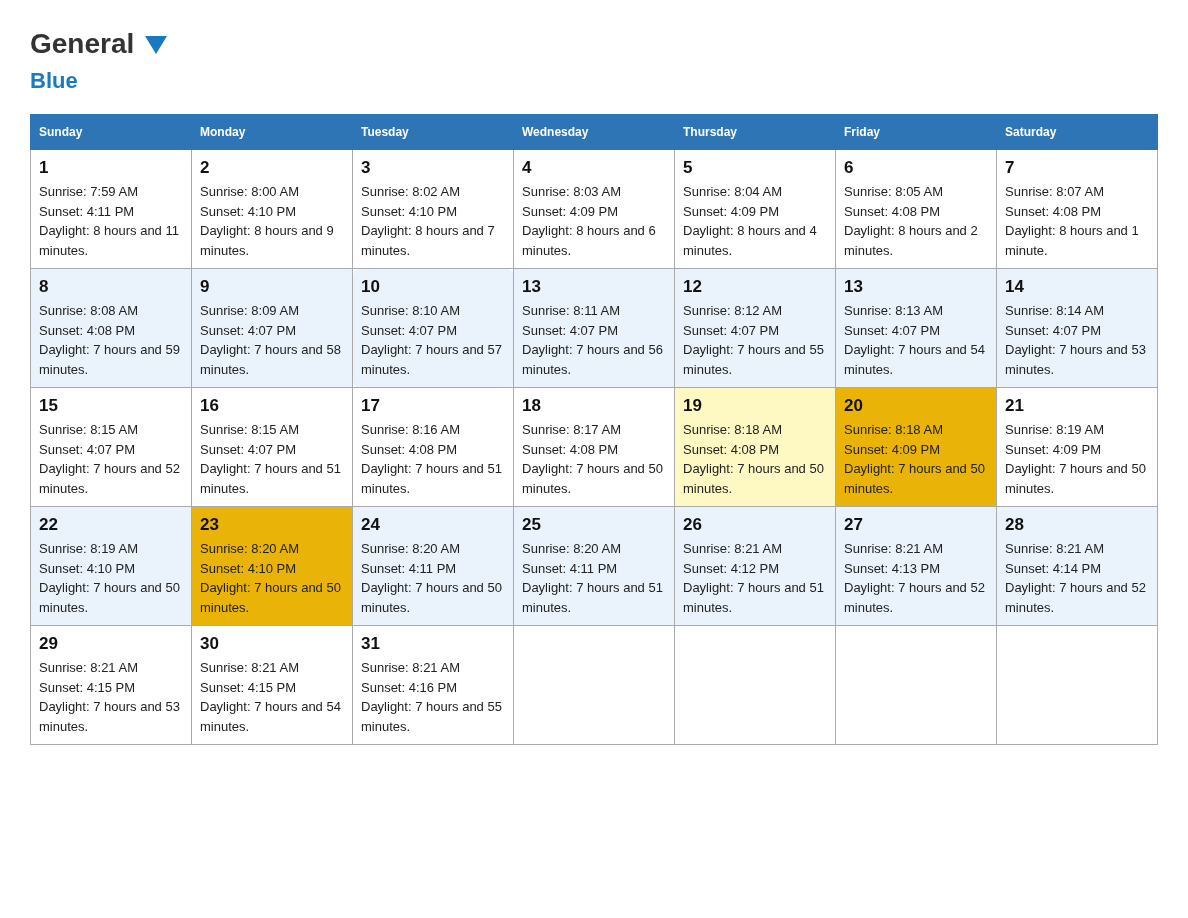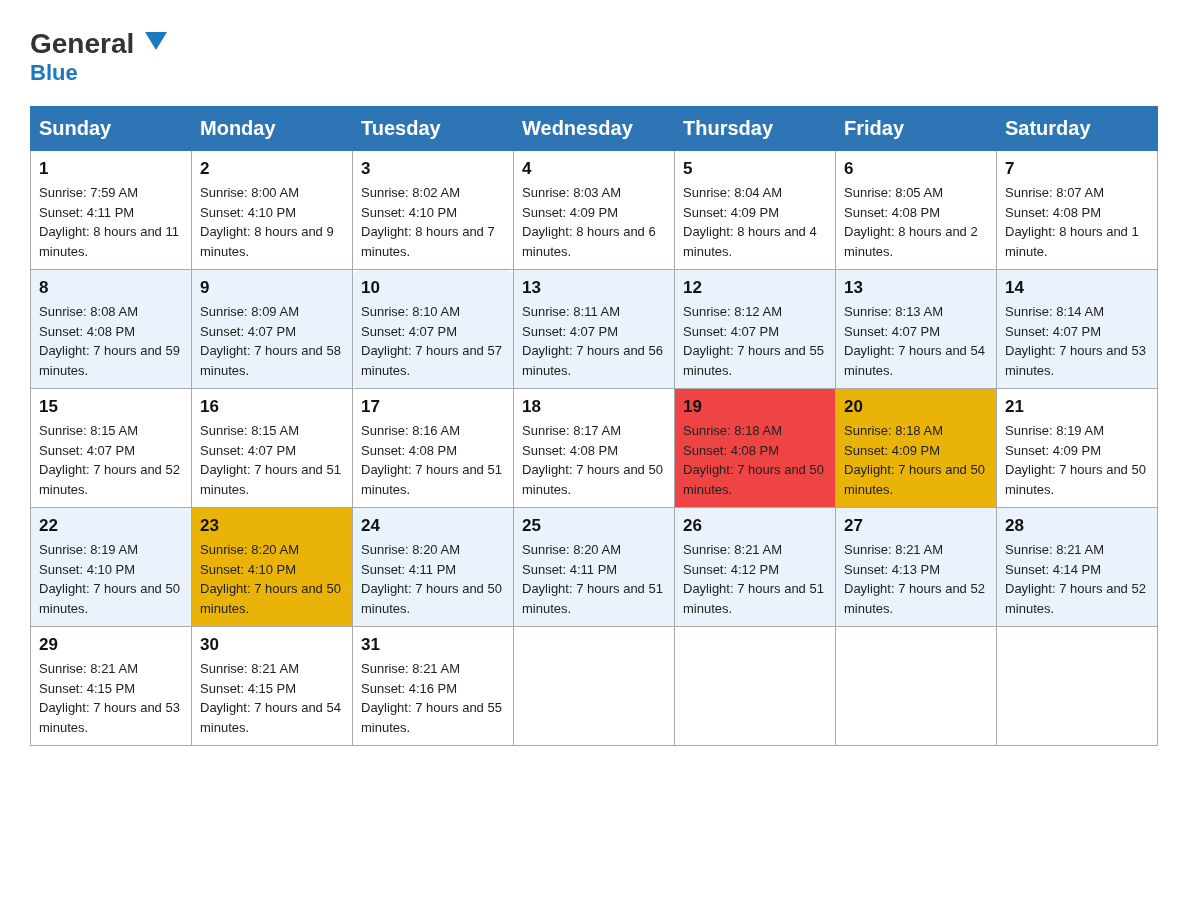--- a/index.html
+++ b/index.html
@@ -24,21 +24,21 @@
     .logo-text {
       font-size: 28px;
       font-weight: bold;
       color: #333;
       line-height: 1;
     }
     .logo-blue-word {
       color: #1a7abf;
       font-size: 22px;
       font-weight: bold;
-      margin-top: 2px;
+      margin-top: 10px;
     }
     .title-section {
       text-align: right;
     }
     .month-title {
       font-size: 52px;
       font-weight: normal;
       color: #111;
     }
     .location {
@@ -47,21 +47,21 @@
       margin-top: 4px;
     }
     table {
       width: 100%;
       border-collapse: collapse;
       table-layout: fixed;
     }
     thead th {
       background-color: #2e75b6;
       color: #fff;
-      font-size: 20px;
+      font-size: 12px;
       font-weight: bold;
       padding: 10px 8px;
       text-align: left;
       border: 1px solid #2e75b6;
     }
     tbody td {
       border: 1px solid #aaa;
       vertical-align: top;
       padding: 8px;
       font-size: 13px;
@@ -87,21 +87,21 @@
     }
     .empty-cell {
       background-color: #fff !important;
     }
   </style>
 </head>
 <body>
 
 <div class="header">
   <div class="logo">
-    <div style="display:flex; align-items:flex-start;gap:8px;">
+    <div style="display:flex; align-items:center;gap:8px;">
       <span class="logo-text">General</span>
       <svg width="22" height="18" viewBox="0 0 22 18" style="margin-left:3px; margin-top:2px;">
         <polygon points="0,0 22,0 11,18" fill="#1a7abf"></polygon>
       </svg>
     </div>
     <div class="logo-blue-word">Blue</div>
   </div>
   <div class="title-section">
     <div class="month-title"></div>
     <div class="location"></div>
@@ -191,21 +191,21 @@
           <div class="day-info">Sunrise: 8:15 AM<br>Sunset: 4:07 PM<br>Daylight: 7 hours and 51 minutes.</div>
         </td>
         <td style="background-color: rgb(255, 255, 255);">
           <div class="day-number">17</div>
           <div class="day-info">Sunrise: 8:16 AM<br>Sunset: 4:08 PM<br>Daylight: 7 hours and 51 minutes.</div>
         </td>
         <td style="background-color: rgb(255, 255, 255);">
           <div class="day-number">18</div>
           <div class="day-info">Sunrise: 8:17 AM<br>Sunset: 4:08 PM<br>Daylight: 7 hours and 50 minutes.</div>
         </td>
-        <td style="background-color: #ef4444; margin-top: 19px;">
+        <td style="background-color: #fef9c3; margin-top: 19px;">
           <div class="day-number">19</div>
           <div class="day-info">Sunrise: 8:18 AM<br>Sunset: 4:08 PM<br>Daylight: 7 hours and 50 minutes.</div>
         </td>
         <td style="background-color: #eab308;">
           <div class="day-number">20</div>
           <div class="day-info">Sunrise: 8:18 AM<br>Sunset: 4:09 PM<br>Daylight: 7 hours and 50 minutes.</div>
         </td>
         <td style="background-color: rgb(255, 255, 255);">
           <div class="day-number">21</div>
           <div class="day-info">Sunrise: 8:19 AM<br>Sunset: 4:09 PM<br>Daylight: 7 hours and 50 minutes.</div>

